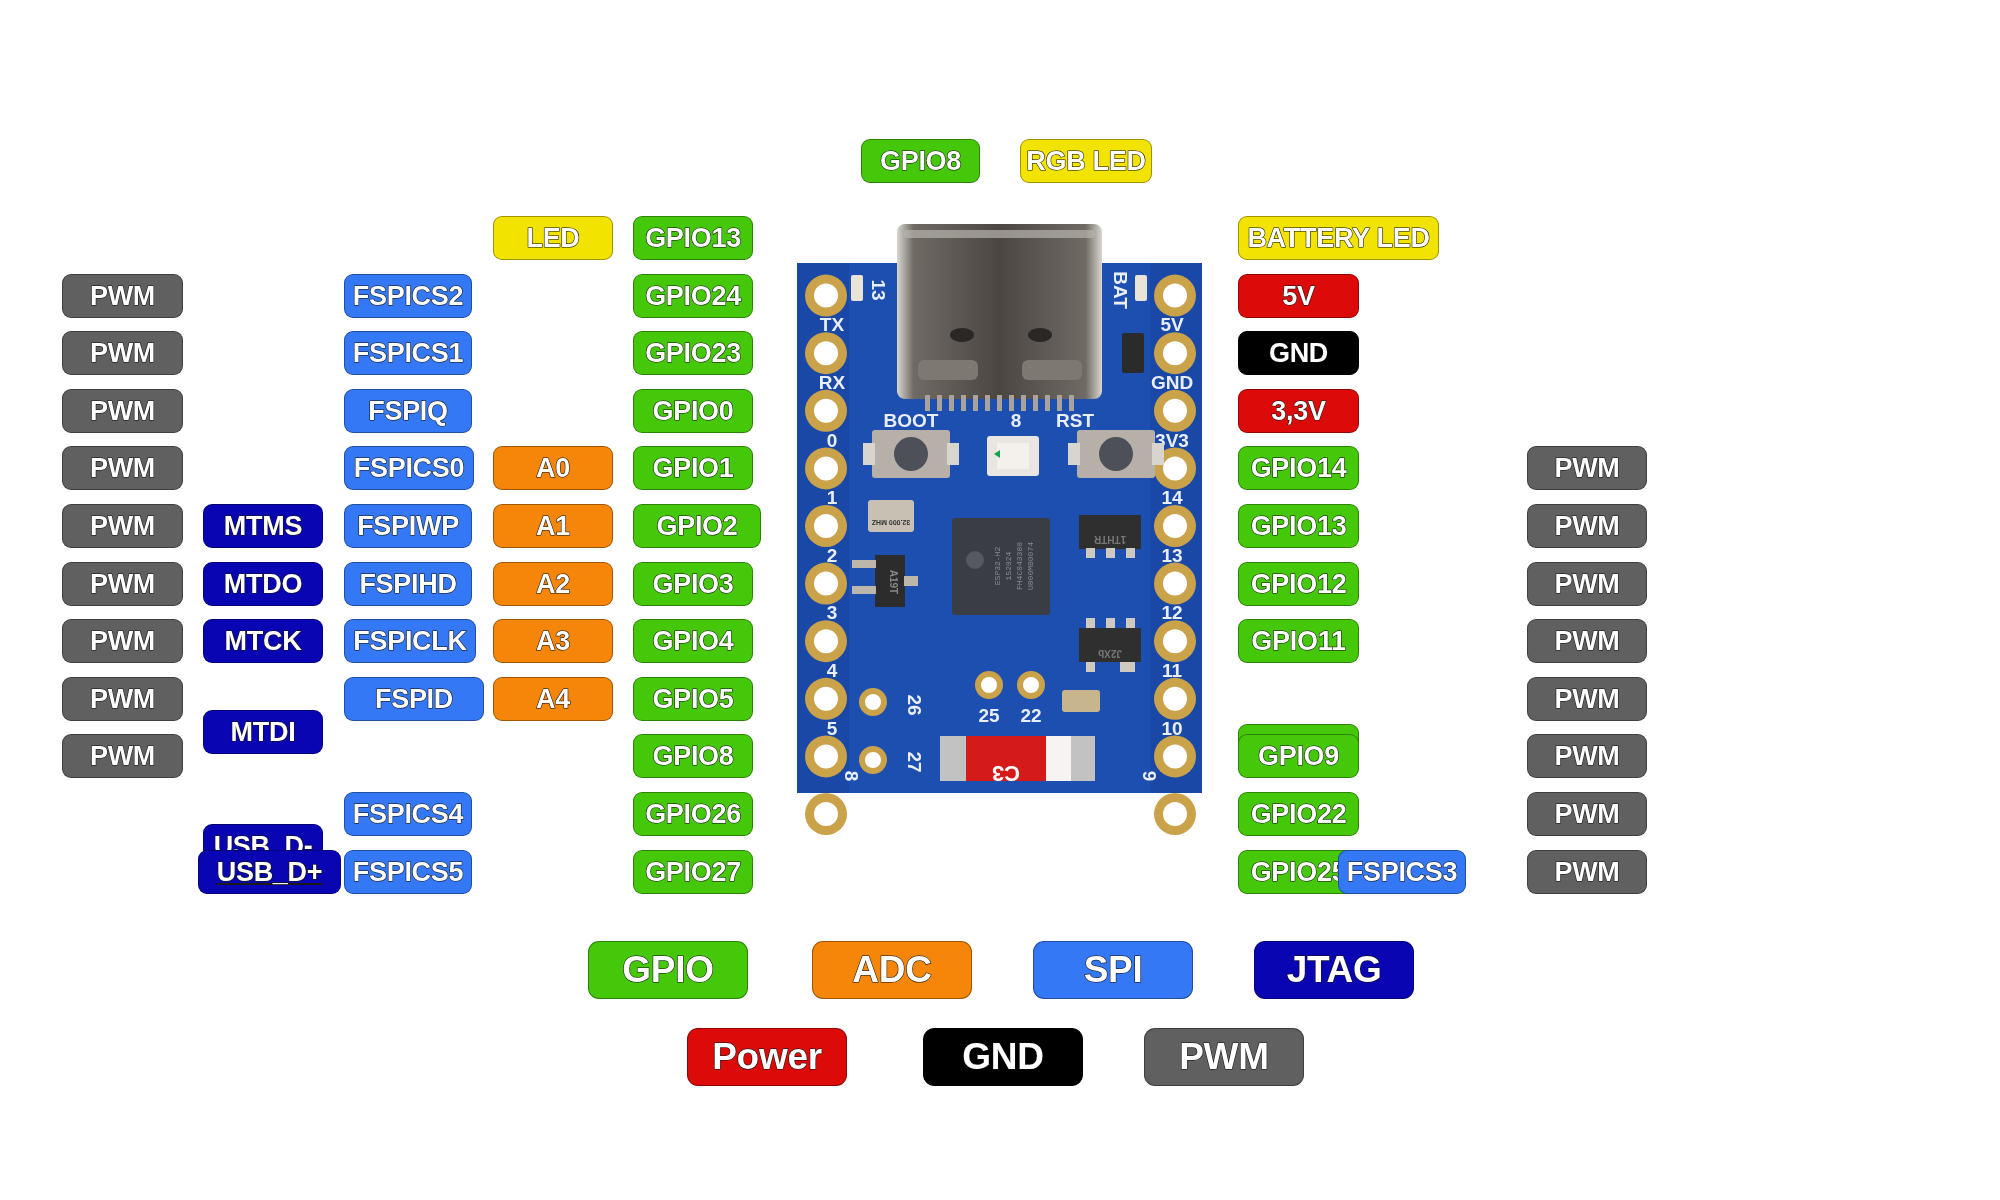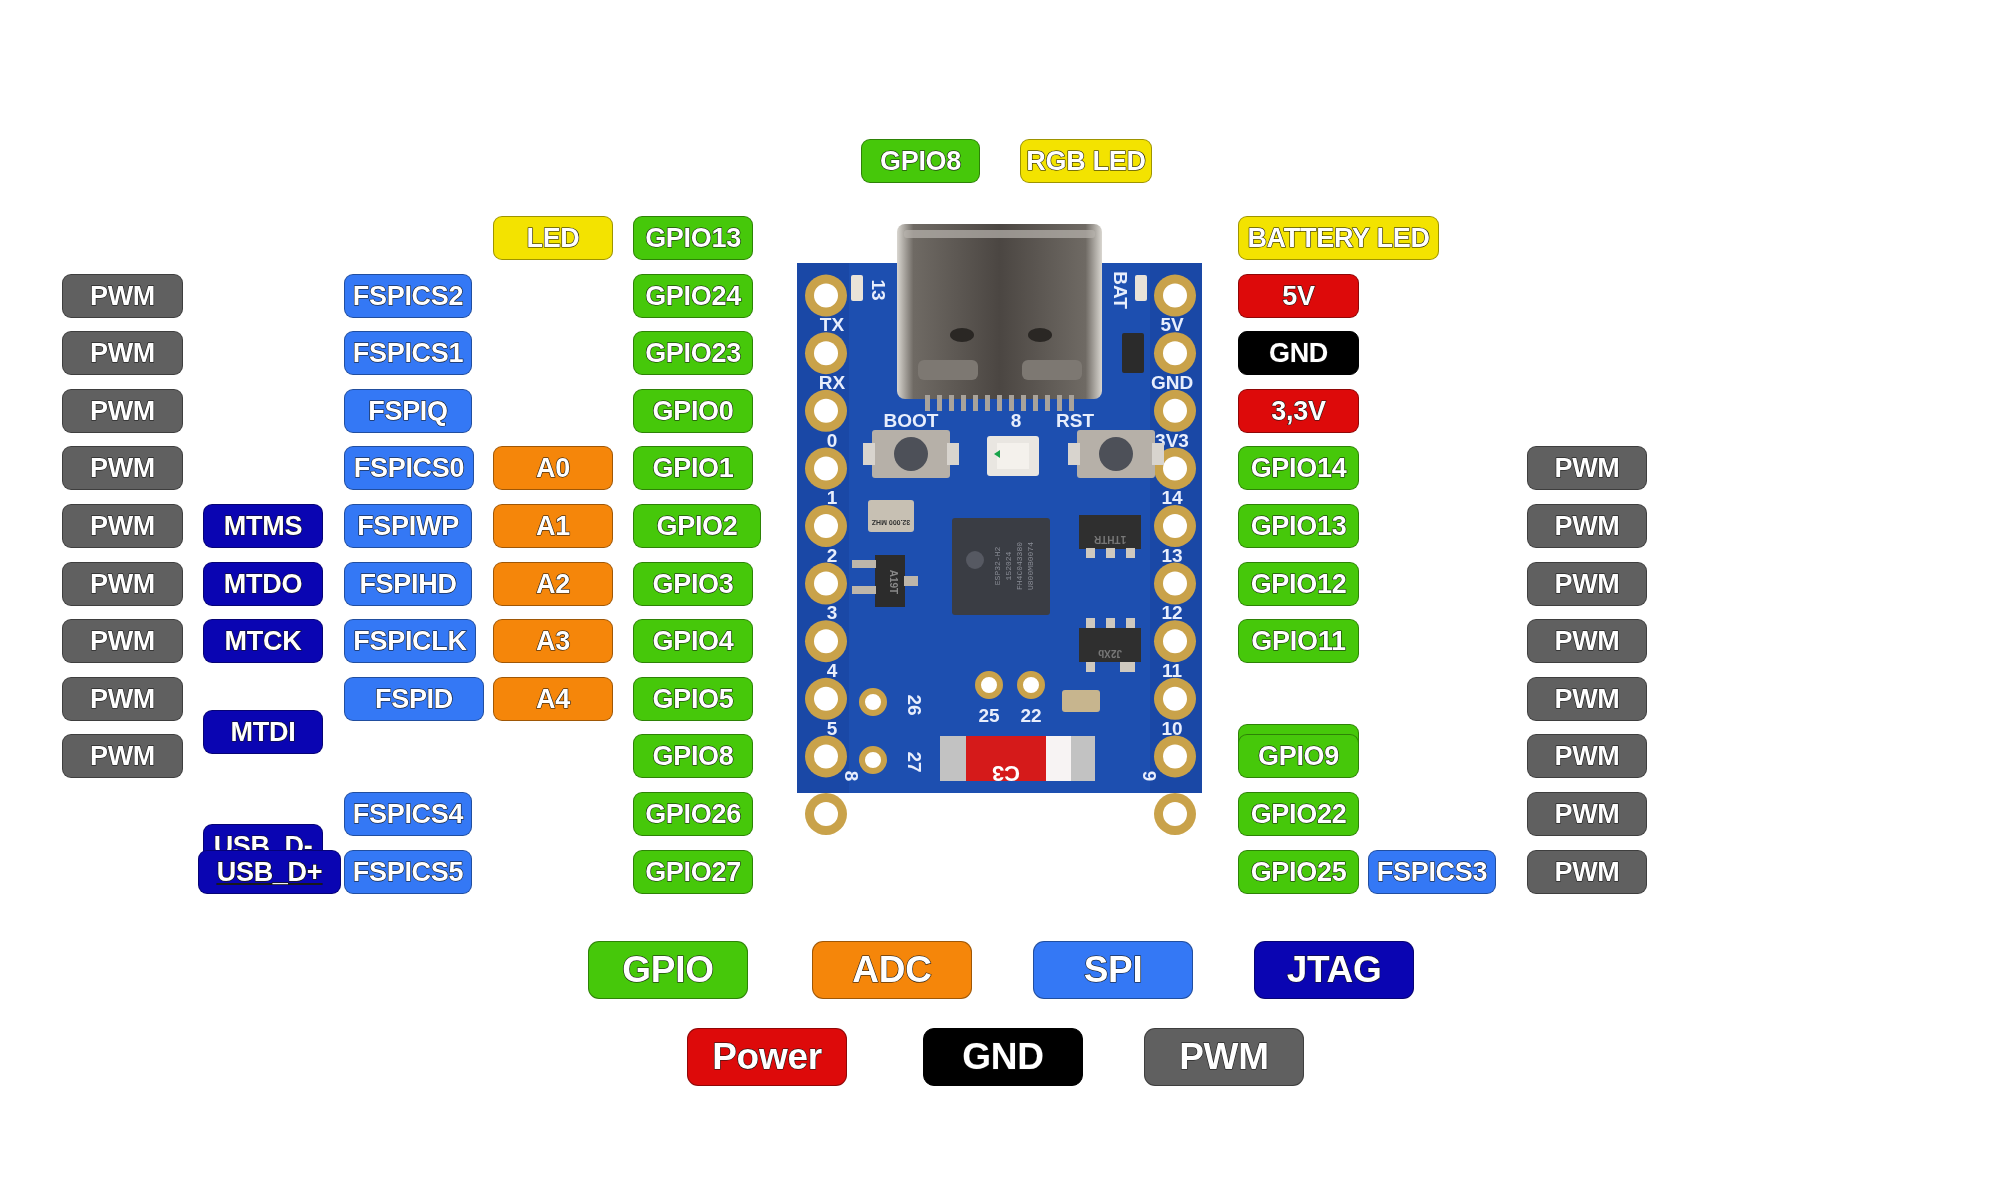--- a/index.html
+++ b/index.html
@@ -90,21 +90,21 @@
       <div class="pill c-pwm" style="left: 1527px; top: 562px; width: 120px;">PWM</div>
       <div class="pill c-gpio" style="left: 1238px; top: 619px; width: 121px;">GPIO11</div>
       <div class="pill c-pwm" style="left: 1527px; top: 619px; width: 120px;">PWM</div>
       <div class="pill c-gpio" style="left: 1238px; top: 677px; width: 121px; margin-top: 47px;">GPIO10</div>
       <div class="pill c-pwm" style="left: 1527px; top: 677px; width: 120px;">PWM</div>
       <div class="pill c-gpio" style="left: 1238px; top: 734px; width: 121px;">GPIO9</div>
       <div class="pill c-pwm" style="left: 1527px; top: 734px; width: 120px;">PWM</div>
       <div class="pill c-gpio" style="left: 1238px; top: 792px; width: 121px;">GPIO22</div>
       <div class="pill c-pwm" style="left: 1527px; top: 792px; width: 120px;">PWM</div>
       <div class="pill c-gpio" style="left: 1238px; top: 850px; width: 121px;">GPIO25</div>
-      <div class="pill c-spi" style="left: 1368px; top: 850px; width: 128px;">FSPICS3</div>
+      <div class="pill c-spi" style="left: 1338px; top: 850px; width: 128px;">FSPICS3</div>
       <div class="pill c-pwm" style="left: 1527px; top: 850px; width: 120px;">PWM</div>
     </div>
 
   <svg id="board" viewBox="0 0 2000 1200" width="2000" height="1200">
     <defs>
       <linearGradient id="usbg" x1="0" x2="1" y1="0" y2="0">
         <stop offset="0" stop-color="#d9d6d0"></stop>
         <stop offset="0.08" stop-color="#6f6a64"></stop>
         <stop offset="0.5" stop-color="#4b4642"></stop>
         <stop offset="0.92" stop-color="#6f6a64"></stop>

